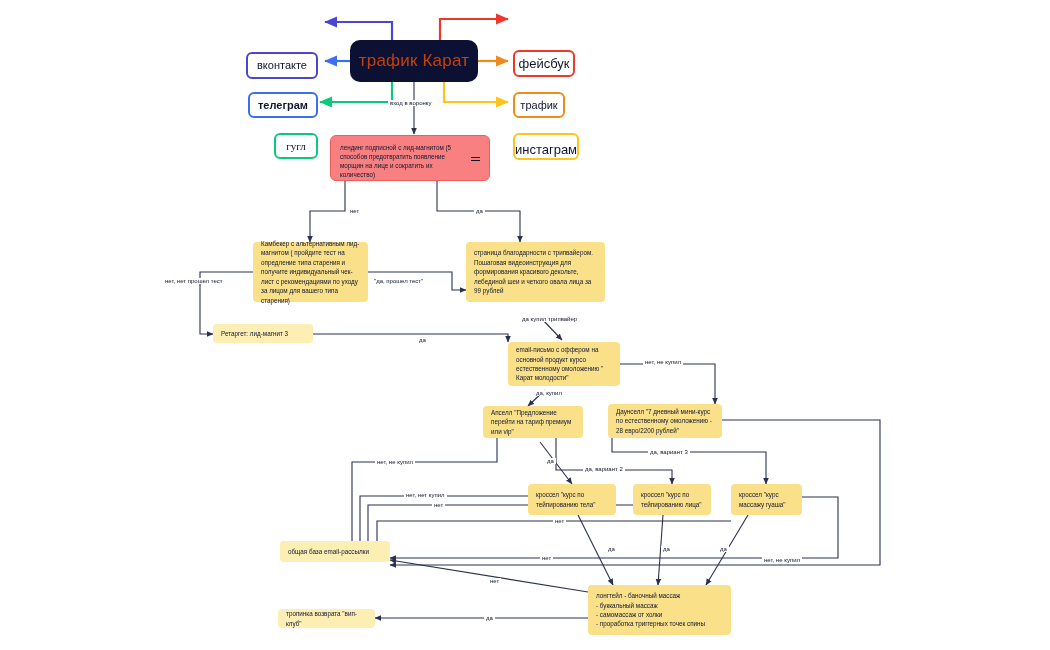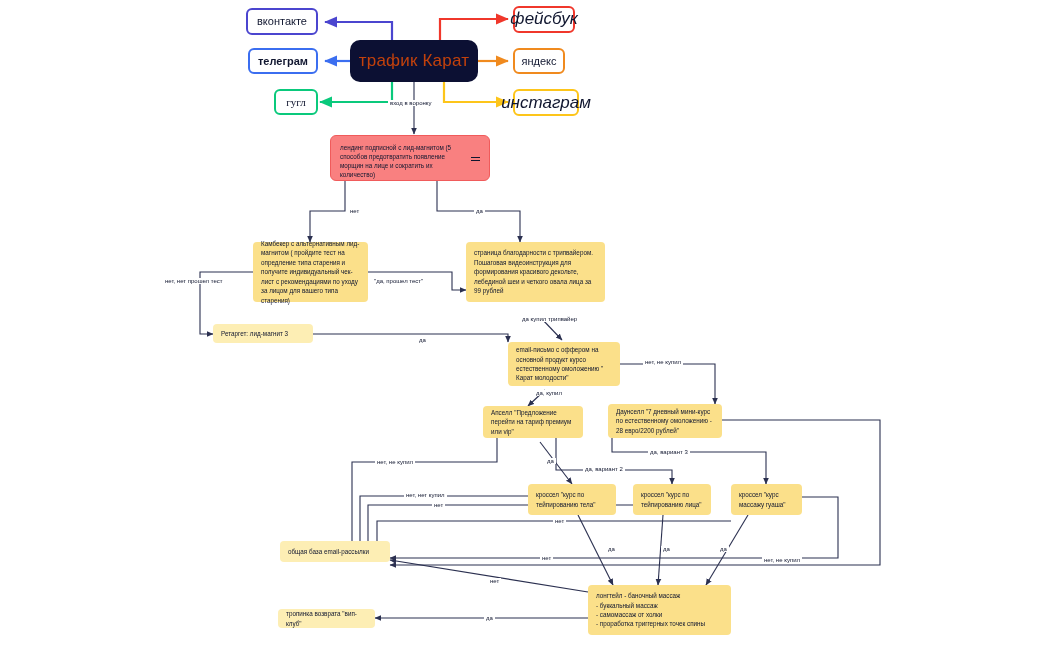--- a/index.html
+++ b/index.html
@@ -31,22 +31,23 @@
   }
   
   .src {
     justify-content: center;
     background: #ffffff;
     border-width: 2px;
     border-style: solid;
     font-size: 11px;
     color: #10162f;
     font-weight: 400;
-  }
-  .src.big { font-size: 17px; font-style: italic; }
+    margin-top: 44px;
+  }
+  .src.big { font-size: 13px; }
   
   .hub {
     justify-content: center;
     background: #0c1033;
     color: #c2410c;
     border-radius: 10px;
     font-size: 17px;
     letter-spacing: .2px;
   }
   
@@ -189,21 +190,21 @@
     <span>телеграм</span>
   </div>
   <div class="node src" style="left:274px; top:89px; width:44px; height:26px; border-color:#0ac97c;font-family:Liberation Serif, serif;">
     <span>гугл</span>
   </div>
 
   <div class="node src big" style="left:513px; top:6px; width:62px; height:27px; border-color:#f0372b;">
     <span>фейсбук</span>
   </div>
   <div class="node src" style="left:513px; top:48px; width:52px; height:26px; border-color:#f08a1e;">
-    <span>яндекс</span>
+    <span>трафик</span>
   </div>
   <div class="node src big" style="left:513px; top:89px; width:66px; height:27px; border-color:#fdc51a;align-items:flex-end;">
     <span>инстаграм</span>
   </div>
 
   <div class="node hub" style="left:350px; top:40px; width:128px; height:42px;">
     <span>трафик Карат</span>
   </div>
 
   <div class="edge-label" style="left:388px; top:100px;">

